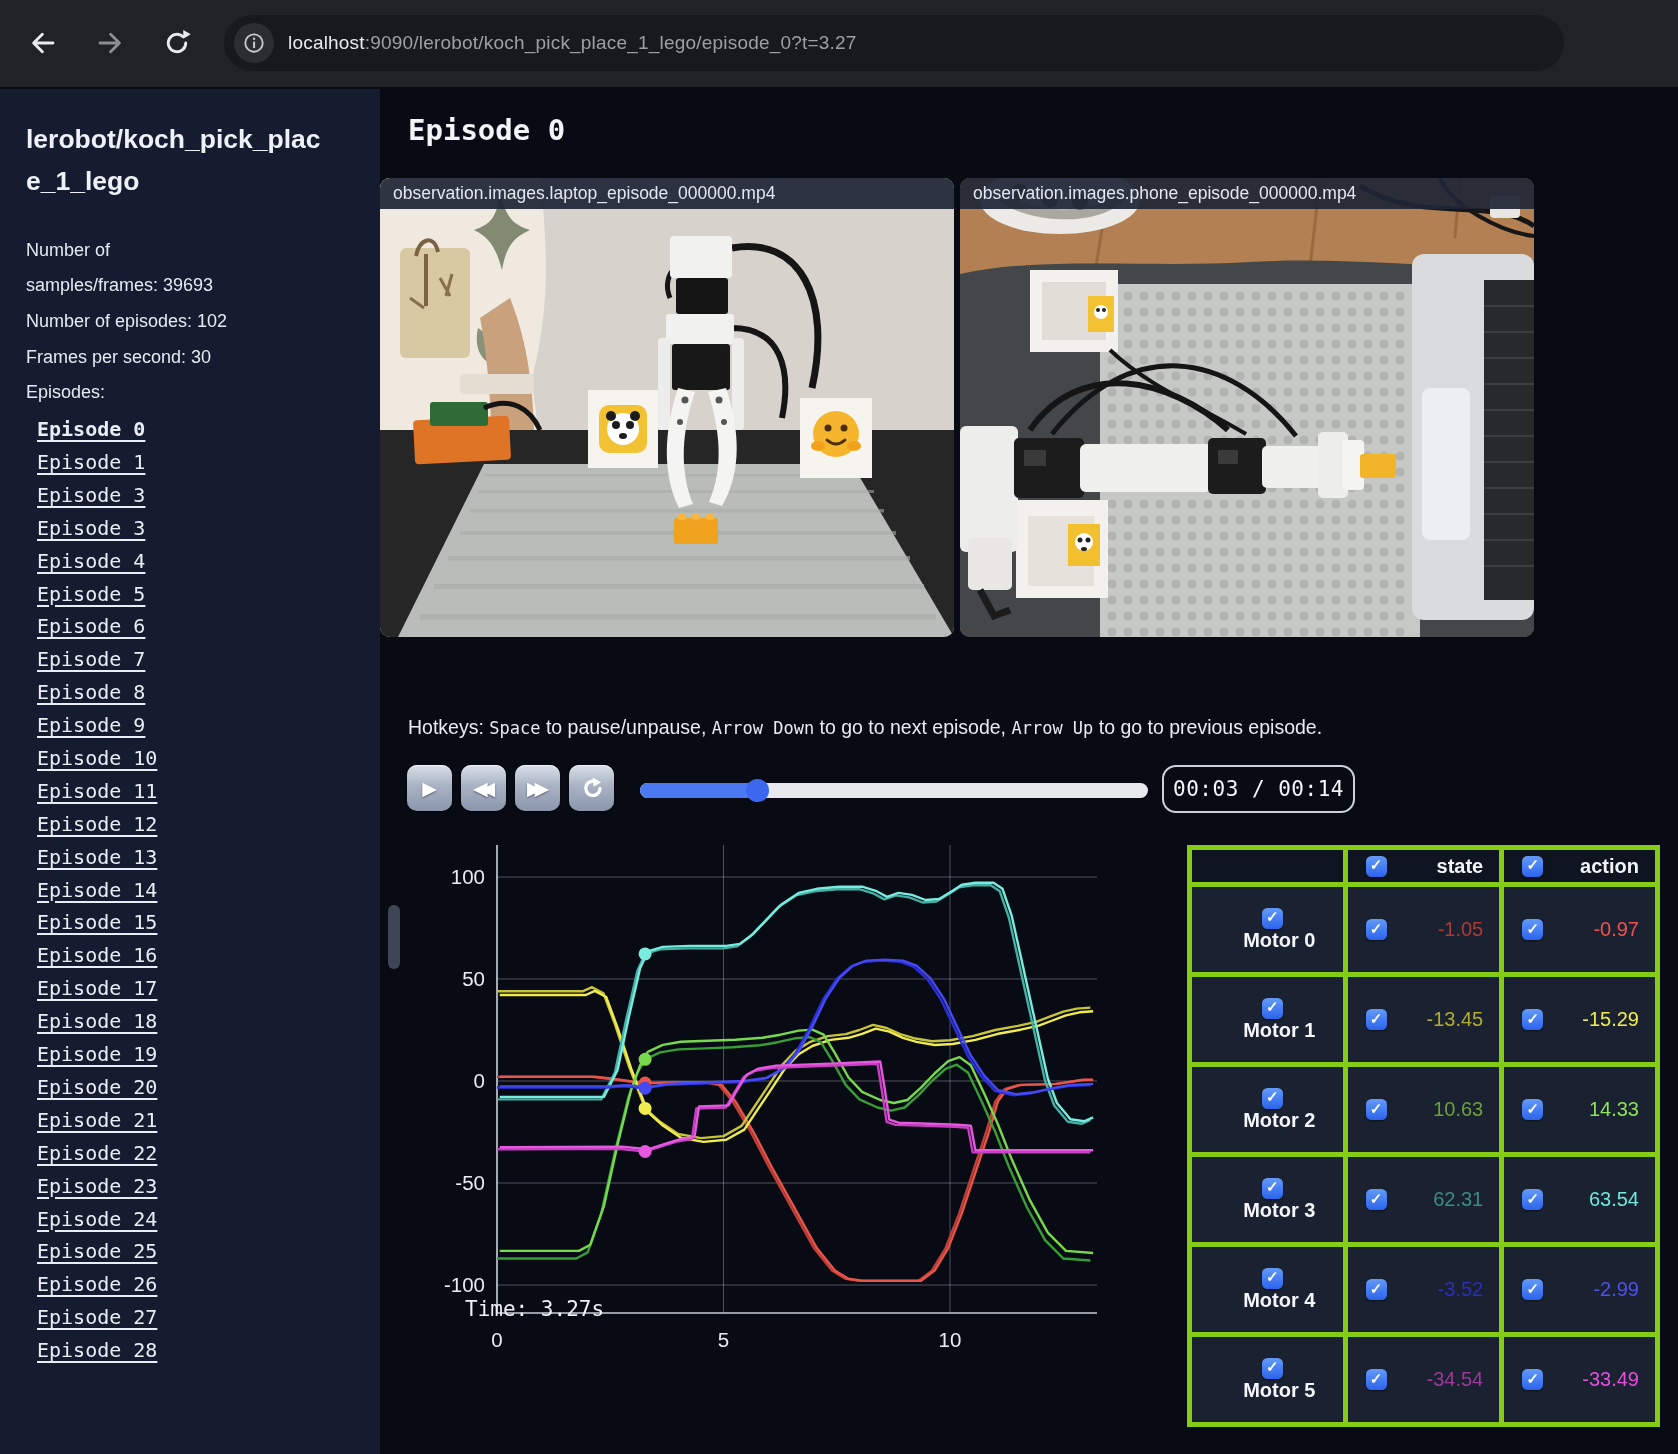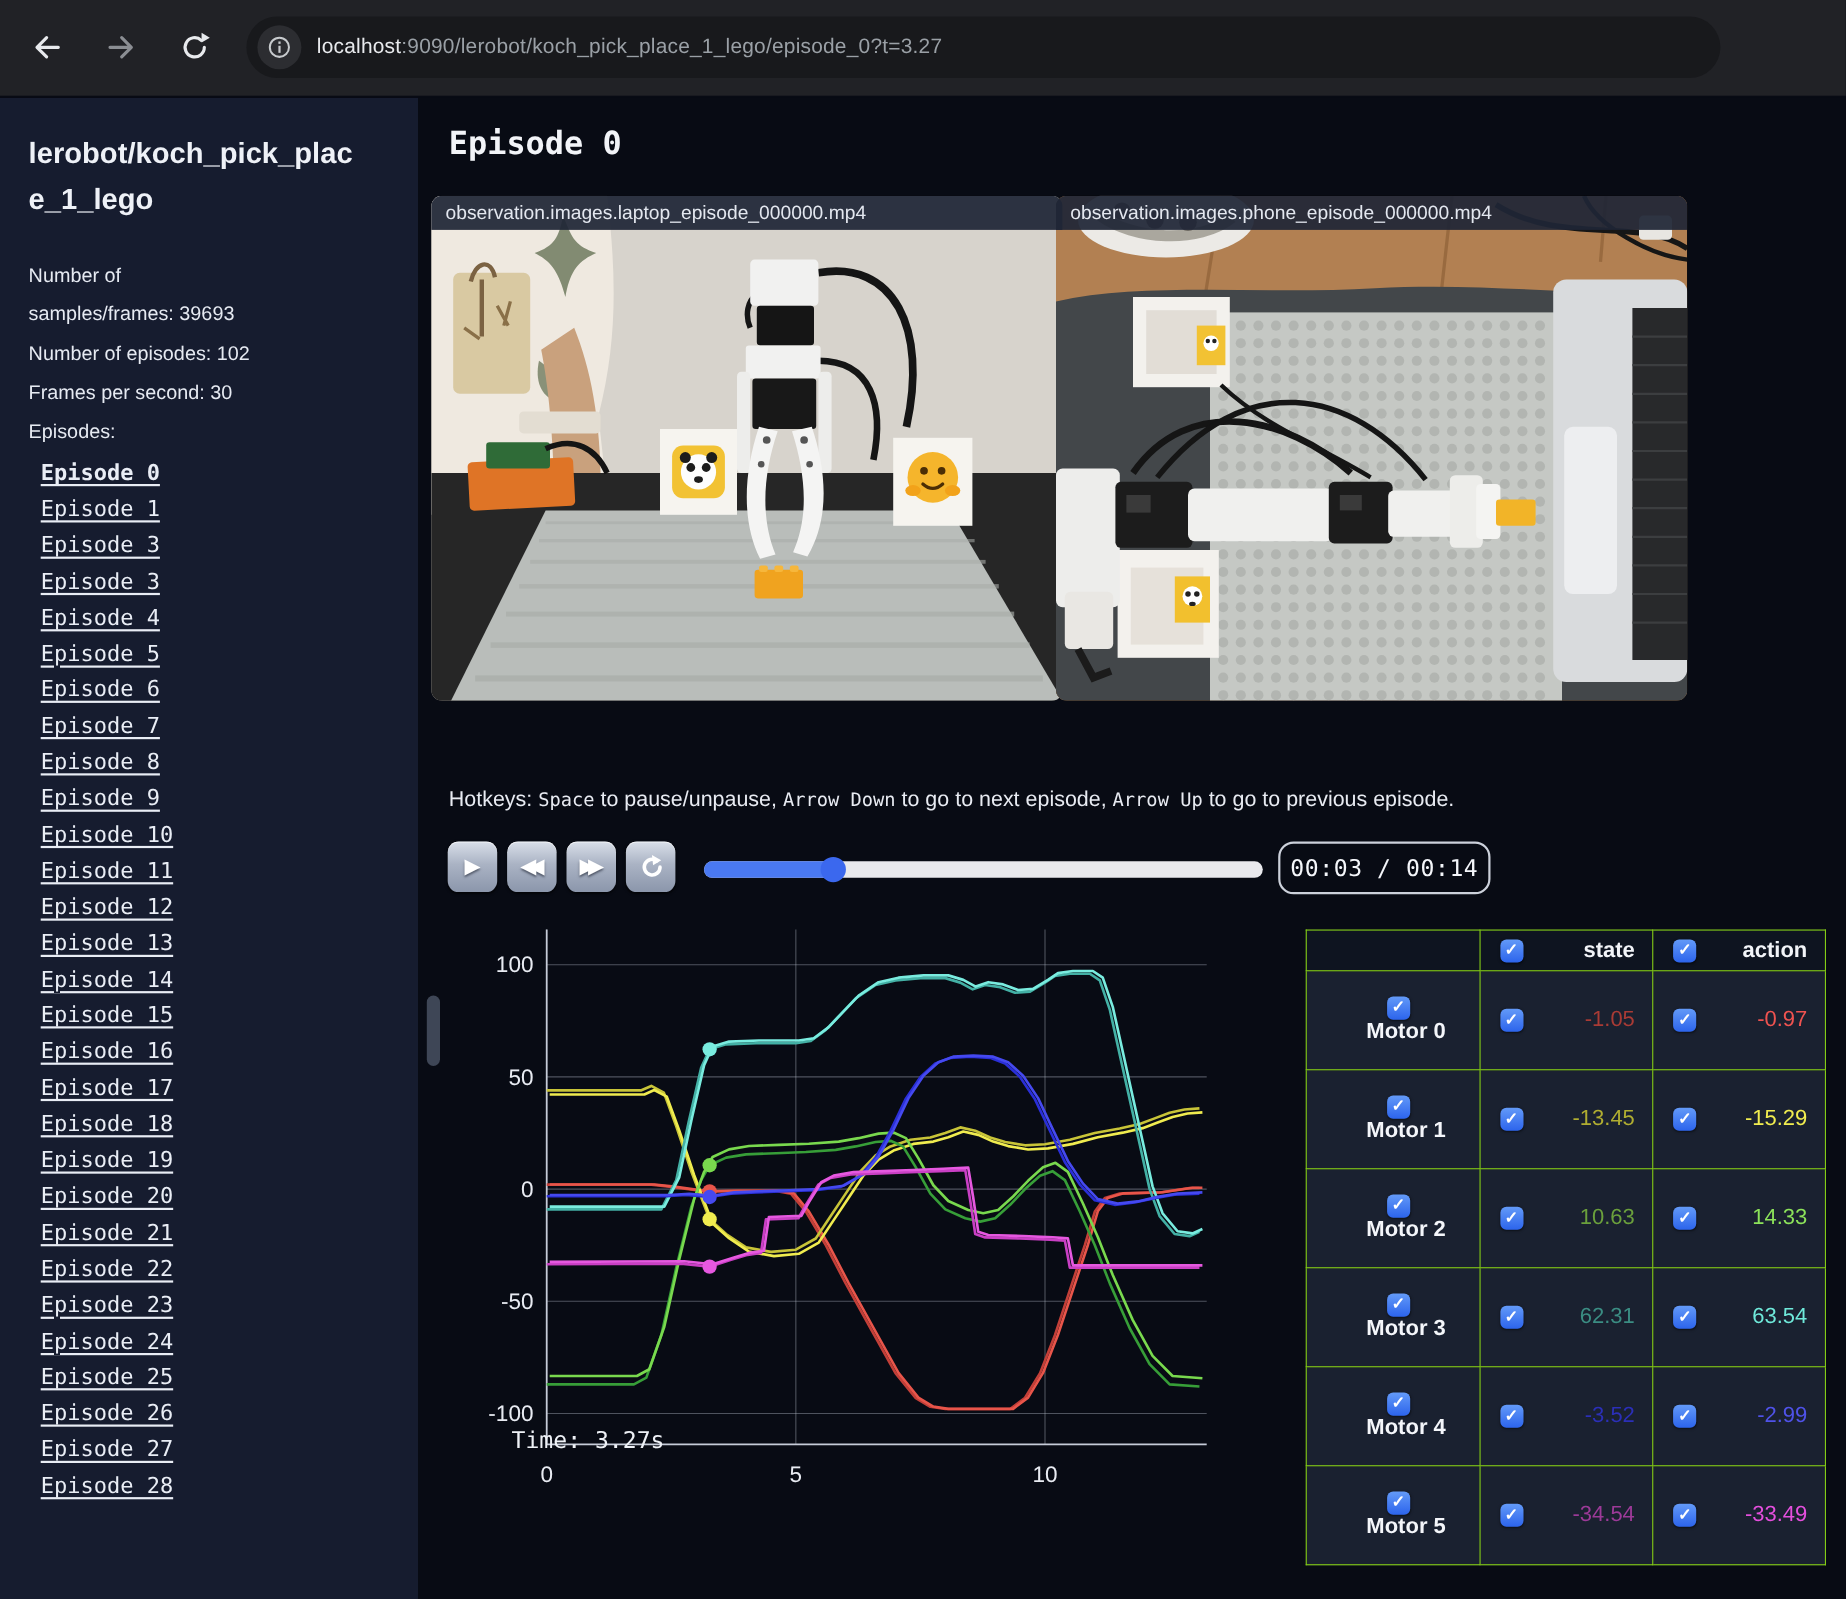--- a/index.html
+++ b/index.html
@@ -25,21 +25,21 @@
   #episode-list li { height:32.9px; display:flex; align-items:center; }
   #episode-list a { font-family:"DejaVu Sans Mono", monospace; font-size:20px; color:#e9edf5;
     text-decoration:underline; text-underline-offset:4px; cursor:pointer; }
   #episode-list li.active a { font-weight:bold; }
   #sb-scroll-thumb { position:absolute; left:388px; top:816px; width:12px; height:64px; border-radius:6px; background:#3e4656; }
 
   
   #main { position:absolute; left:380px; top:0; width:1298px; height:1365px; }
   #page-title { position:absolute; left:28px; top:24px; color:#f2f4f8; font-size:29px; font-weight:bold; }
   .video-panel { position:absolute; top:89px; width:574px; height:459px; border-radius:10px; overflow:hidden; background:#000; }
-  #video-1 { left:12px; } #video-2 { left:580px; }
+  #video-1 { left:0; } #video-2 { left:580px; }
   .video-title { position:absolute; left:0; top:0; right:0; height:31px; background:rgba(31,38,54,.93);
     color:#e3e7ef; font-size:17.5px; line-height:31px; padding-left:13px; white-space:nowrap; z-index:3; }
   .video-scene { position:absolute; left:0; top:0; width:574px; height:459px; }
 
   #hotkeys { position:absolute; left:28px; top:627px; color:#e8ebf2; font-size:19.5px; white-space:nowrap; }
   #hotkeys .mono { font-size:17px; }
 
   
   .pbtn { position:absolute; top:676px; width:45px; height:46px; border-radius:10px;
     background:linear-gradient(180deg,#d9dfe9 0%,#aab3c4 45%,#8b96ab 100%);
@@ -56,21 +56,21 @@
   
   #chart { position:absolute; left:10px; top:701px; }
   .grid { stroke:rgba(185,192,205,.4); stroke-width:1; }
   .axis { stroke:#c6ccd8; stroke-width:1.6; }
   .ytick, .xtick { fill:#e8ebf2; font-family:"Liberation Sans",sans-serif; font-size:20.5px; }
   #time-label { position:absolute; left:85px; top:1208px; color:#eef1f6; font-size:21px; }
 
   
   #motor-table { position:absolute; left:807px; top:756px; width:473px; border-collapse:collapse;
     background:#101724; }
-  #motor-table th, #motor-table td { border:1px solid #84cc16; }
+  #motor-table th, #motor-table td { border:5px solid #84cc16; }
   #motor-table th { height:37px; background:#0e1420; color:#f2f4f8; font-size:20px; font-weight:bold; }
   #motor-table td { height:90px; background:#1a2130; }
   .hdr-cell, .val-cell { display:flex; align-items:center; padding:0 16px 0 18px; }
   .hdr-cell .lbl, .val-cell .val { margin-left:auto; }
   .label-cell { display:flex; align-items:center; padding-left:10px;flex-direction:column; }
   .label-cell .lbl { margin-left:14px; color:#f4f6fa; font-size:20px; font-weight:bold; }
   .val-cell .val { font-size:20px; }
   .cb { display:inline-block; flex:none; width:21px; height:21px; border-radius:5.5px;
     background:linear-gradient(180deg,#639af8 0%,#2c64ec 100%); position:relative; cursor:pointer;
     box-shadow:0 1px 2px rgba(0,0,0,.5); }

